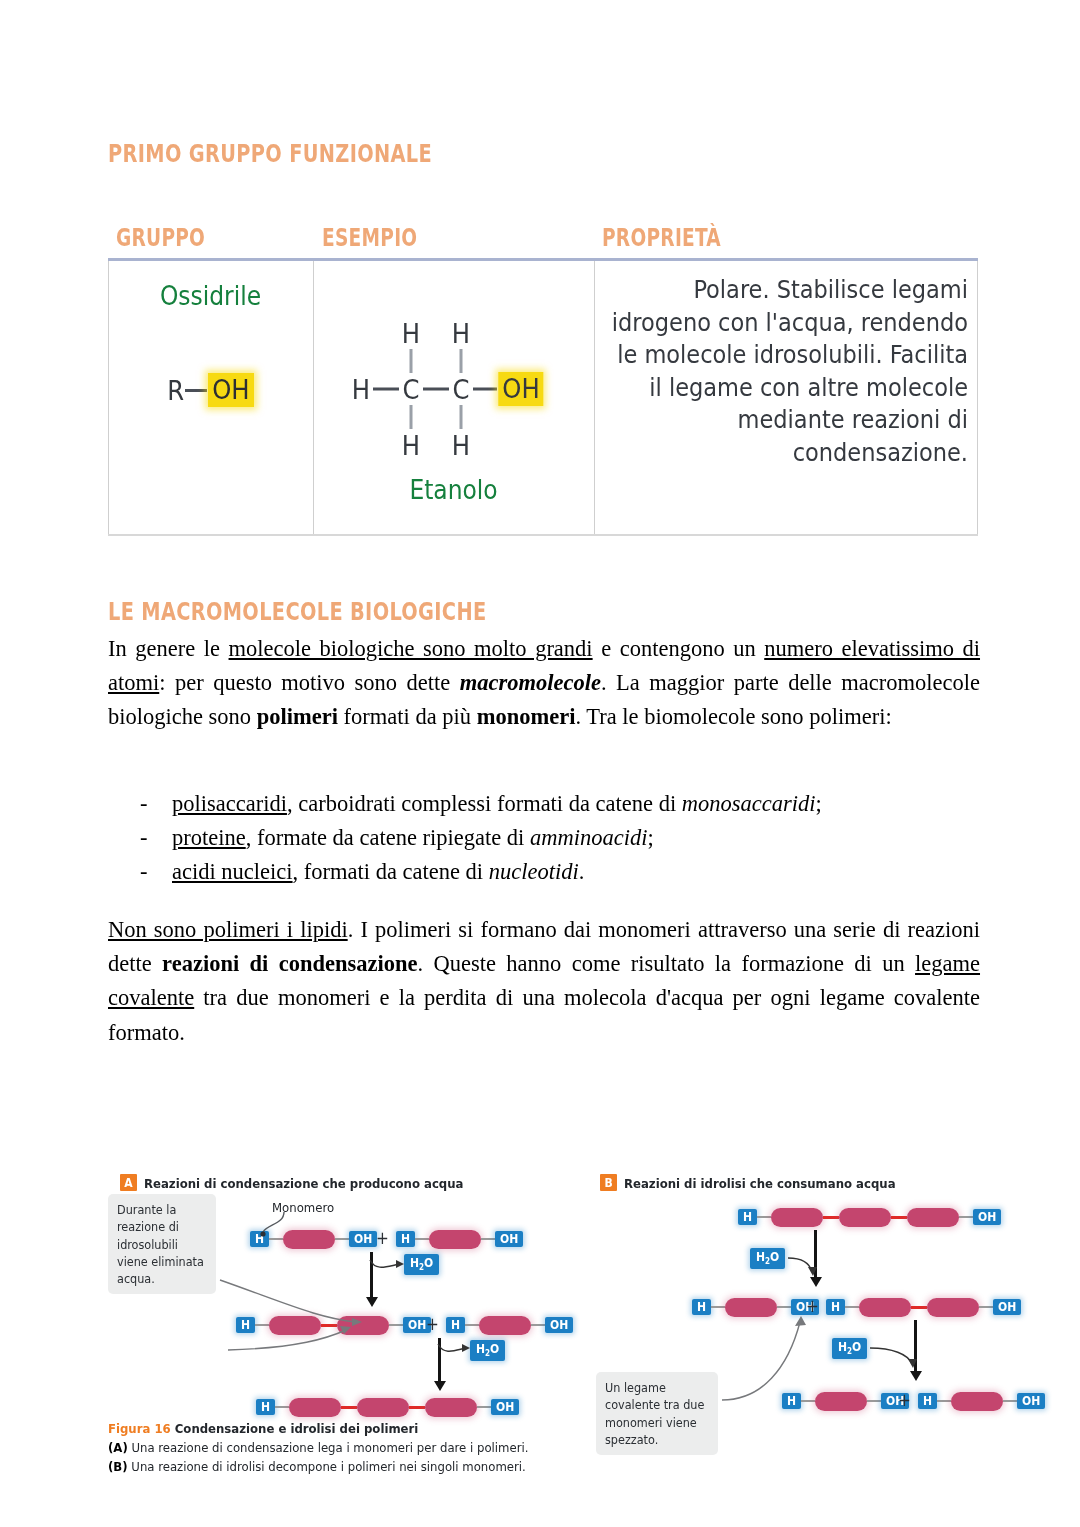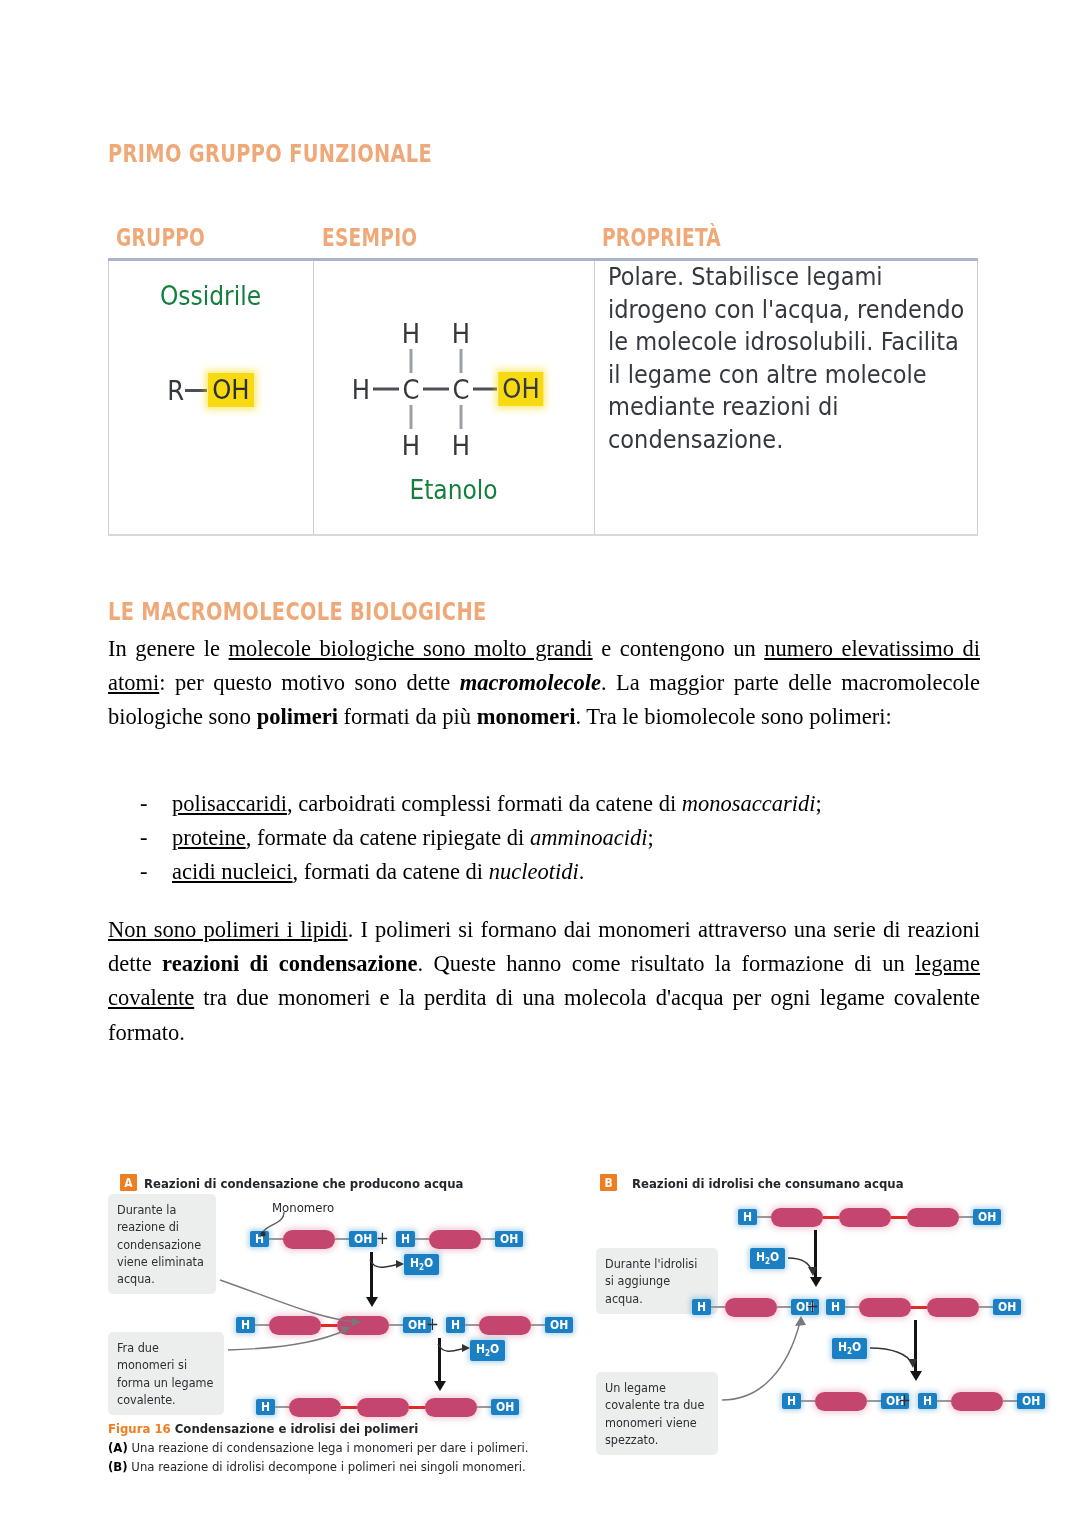--- a/index.html
+++ b/index.html
@@ -89,24 +89,25 @@
   .mol-eth { position:absolute; left:0; top:56px; width:100%; height:170px; }
   .mol-eth .atom {
     position:absolute; font-size:27px; color:#35393f;
     font-family:"DejaVu Sans Condensed","Liberation Sans",sans-serif;
     transform:translate(-50%,-50%);
   }
   .mol-eth .bh { position:absolute; height:3px; background:#4a4f57; transform:translateY(-50%); }
   .mol-eth .bv { position:absolute; width:3px; background:#9aa0a8; transform:translateX(-50%); }
 
   .prop-text {
-    position:absolute; left:14px; top:0; right:10px;
+    position:absolute; left:14px; top:13px; right:10px;
     font-size:25px; line-height:1.30;
     color:#35393f;
     font-family:"DejaVu Sans Condensed","Liberation Sans",sans-serif;
+    text-align:right;
   }
   .para {
     font-family:"Liberation Serif","DejaVu Serif",serif;
     font-size:22.5px;
     line-height:1.52;
     text-align:justify;
     text-justify:inter-word;
     margin:0;
   }
   .u  { text-decoration:underline; }
@@ -296,22 +297,21 @@
     </p>
   </div>
 
 
   <div class="figure">
 
     <div class="fig-panel" id="panelA">
       <div class="pbadge" style="left:12px; top:2px;">A</div>
       <div class="ptitle" style="left:36px; top:4px;">Reazioni di condensazione che producono acqua</div>
 
-      <div class="callout" style="left:0; top:22px; width:108px;">Durante la reazione di condensazione viene eliminata acqua.</div>
-      <div class="callout" style="left:0; top:160px; width:116px;">Fra due monomeri si forma un legame covalente.</div>
+      <div class="callout" style="left:0; top:22px; width:108px;">Durante la reazione di idrosolubili viene eliminata acqua.</div>
 
       <div class="ptitle" style="left:164px; top:28px; font-weight:normal; font-size:13px;">Monomero</div>
 
       <div class="chain" style="left:142px; top:56px;">
         <span class="endbox">H</span>
         <span class="lnk"></span>
         <span class="mono"></span>
         <span class="lnk"></span>
         <span class="endbox">OH</span>
       </div>
@@ -369,23 +369,22 @@
         <polygon points="296,92 288,88 288,96" fill="#333"></polygon>
         <path d="M330,172 C336,184 348,178 358,176" stroke="#333" stroke-width="1.4" fill="none"></path>
         <polygon points="362,176 354,172 354,180" fill="#333"></polygon>
         <path d="M120,178 C190,176 220,166 238,158" stroke="#77797c" stroke-width="1.4" fill="none"></path>
         <polygon points="243,155 232,154 236,162" fill="#77797c"></polygon>
       </svg>
     </div>
 
     <div class="fig-panel" id="panelB">
       <div class="pbadge" style="left:8px; top:2px;">B</div>
-      <div class="ptitle" style="left:32px; top:4px;margin-left:8px;">Reazioni di idrolisi che consumano acqua</div>
-
-      <div class="callout" style="left:4px; top:76px; width:122px;">Durante l'idrolisi si aggiunge acqua.</div>
+      <div class="ptitle" style="left:32px; top:4px;">Reazioni di idrolisi che consumano acqua</div>
+
       <div class="callout" style="left:4px; top:200px; width:122px;">Un legame covalente tra due monomeri viene spezzato.</div>
 
       <div class="chain" style="left:146px; top:34px;">
         <span class="endbox">H</span>
         <span class="lnk"></span>
         <span class="mono"></span>
         <span class="lnk red"></span>
         <span class="mono"></span>
         <span class="lnk red"></span>
         <span class="mono"></span>

